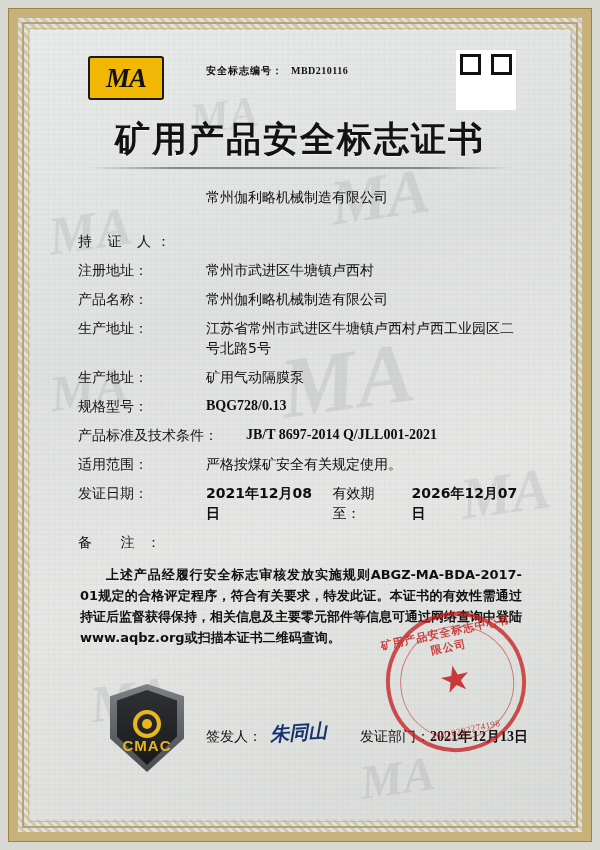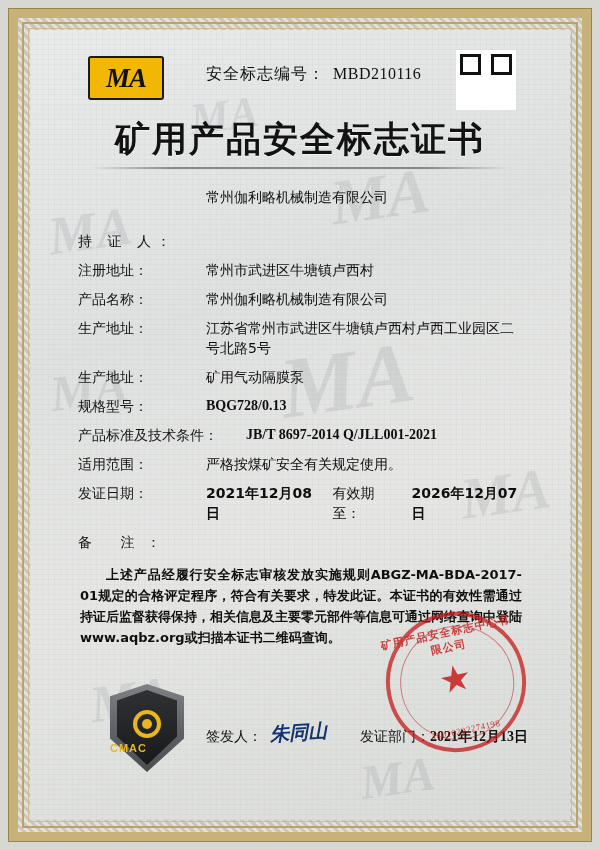--- a/index.html
+++ b/index.html
@@ -102,24 +102,25 @@
     font-family: "Liberation Serif", serif;
     font-style: italic;
     font-weight: bold;
     font-size: 27px;
     color: #111;
     letter-spacing: -1px;
   }
   .cert-no {
     position: absolute;
     left: 150px; top: 16px;
-    font-size: 16px;
+    font-size: 10px;
     color: #111;
     letter-spacing: .5px;
     white-space: nowrap;
+    font-weight: bold;
   }
   .cert-no .label { letter-spacing: 1px; }
   .cert-no .value { font-family: "Liberation Serif", serif; margin-left: 8px; }
 
   .qr {
     position: absolute;
     right: 28px; top: 2px;
     width: 56px; height: 56px;
     background-color: #fff;
     background-image:
@@ -249,22 +250,23 @@
     content:"";
     position:absolute;
     left:50%; top:50%;
     transform:translate(-50%,-50%);
     width:10px;height:10px;border-radius:50%;
     background:#e8b71f;
   }
   .cmac .cmac-txt {
     position: absolute;
     left: 0; right: 0; bottom: 18px;
+    text-align: center;
     color: #e8b71f;
-    font-size: 11px;
+    font-size: 15px;
     font-weight: bold;
     letter-spacing: 1px;
     font-family: "Liberation Sans", sans-serif;
   }
 
   .sign-block {
     position: absolute;
     left: 150px; bottom: 34px;
     display: flex;
     align-items: flex-end;

